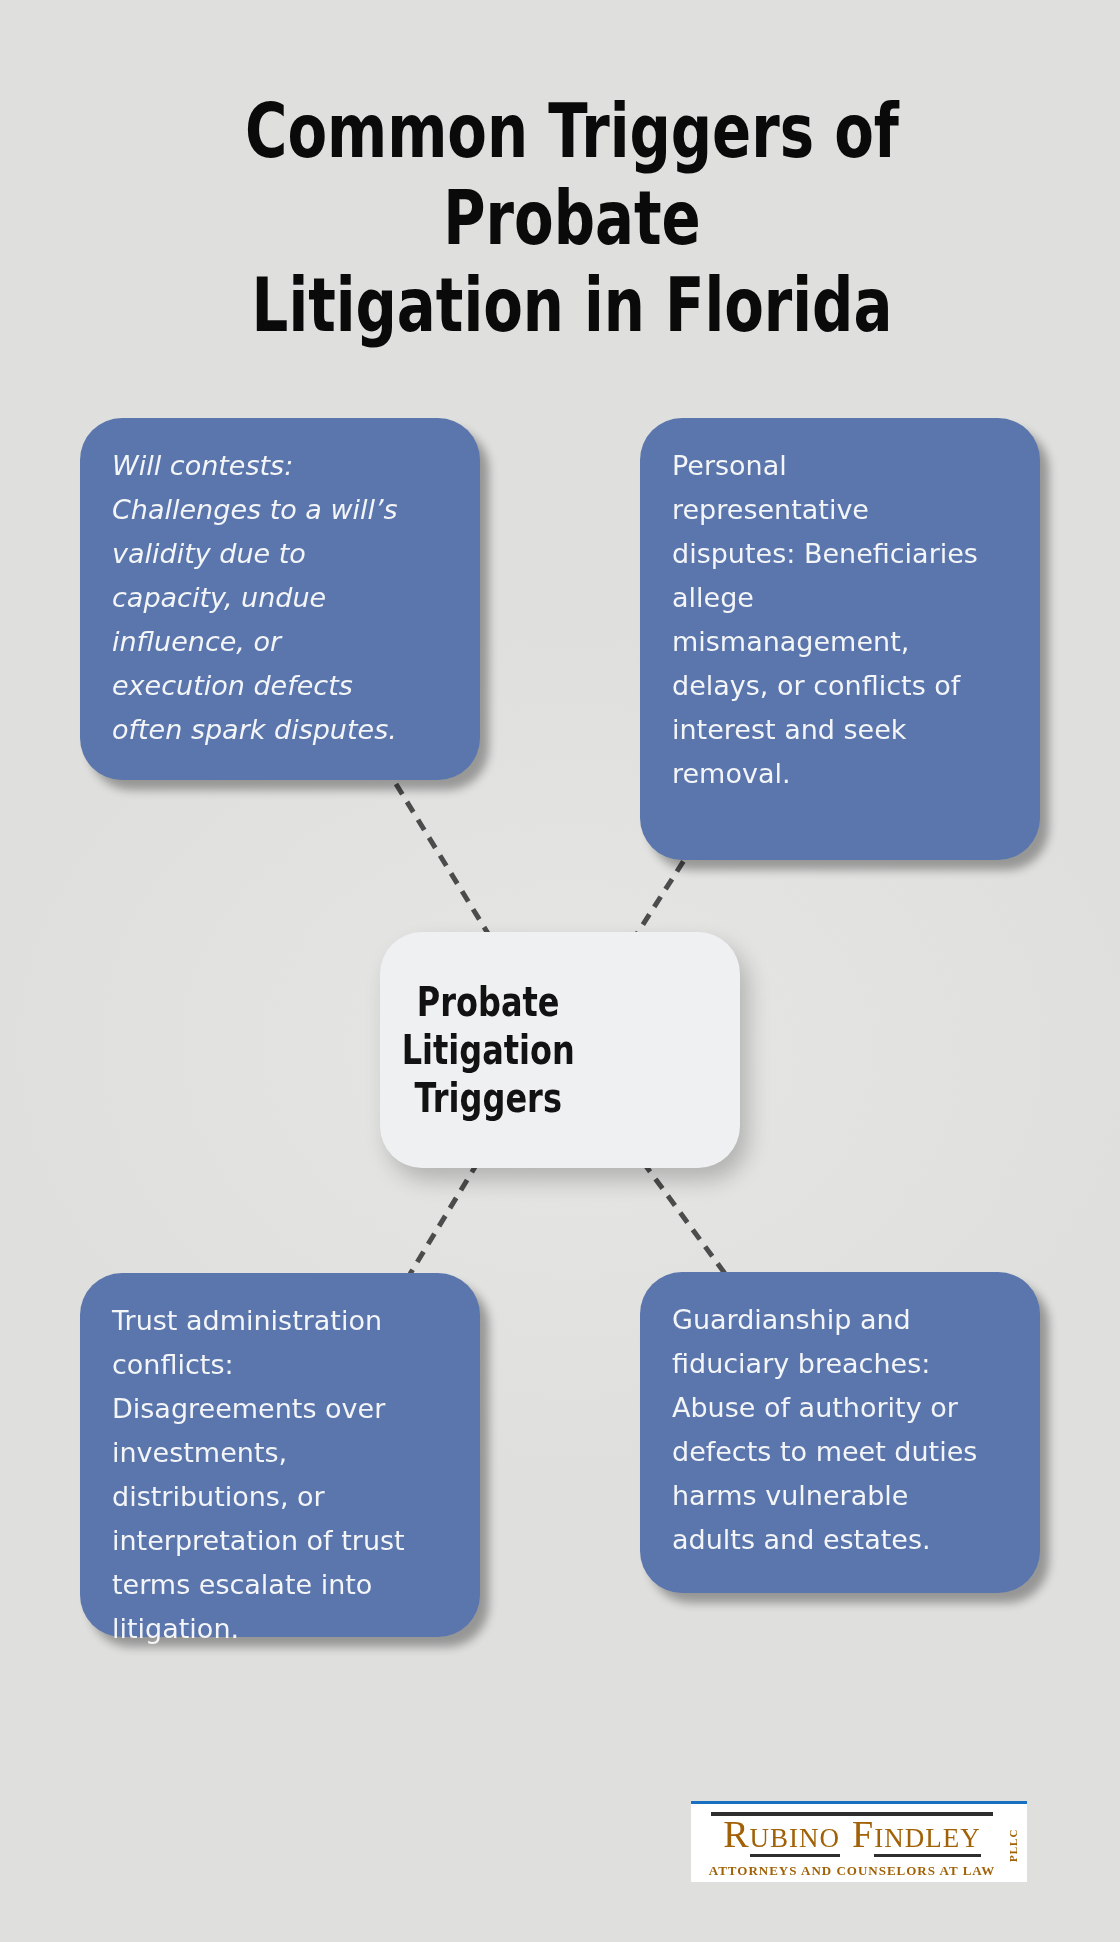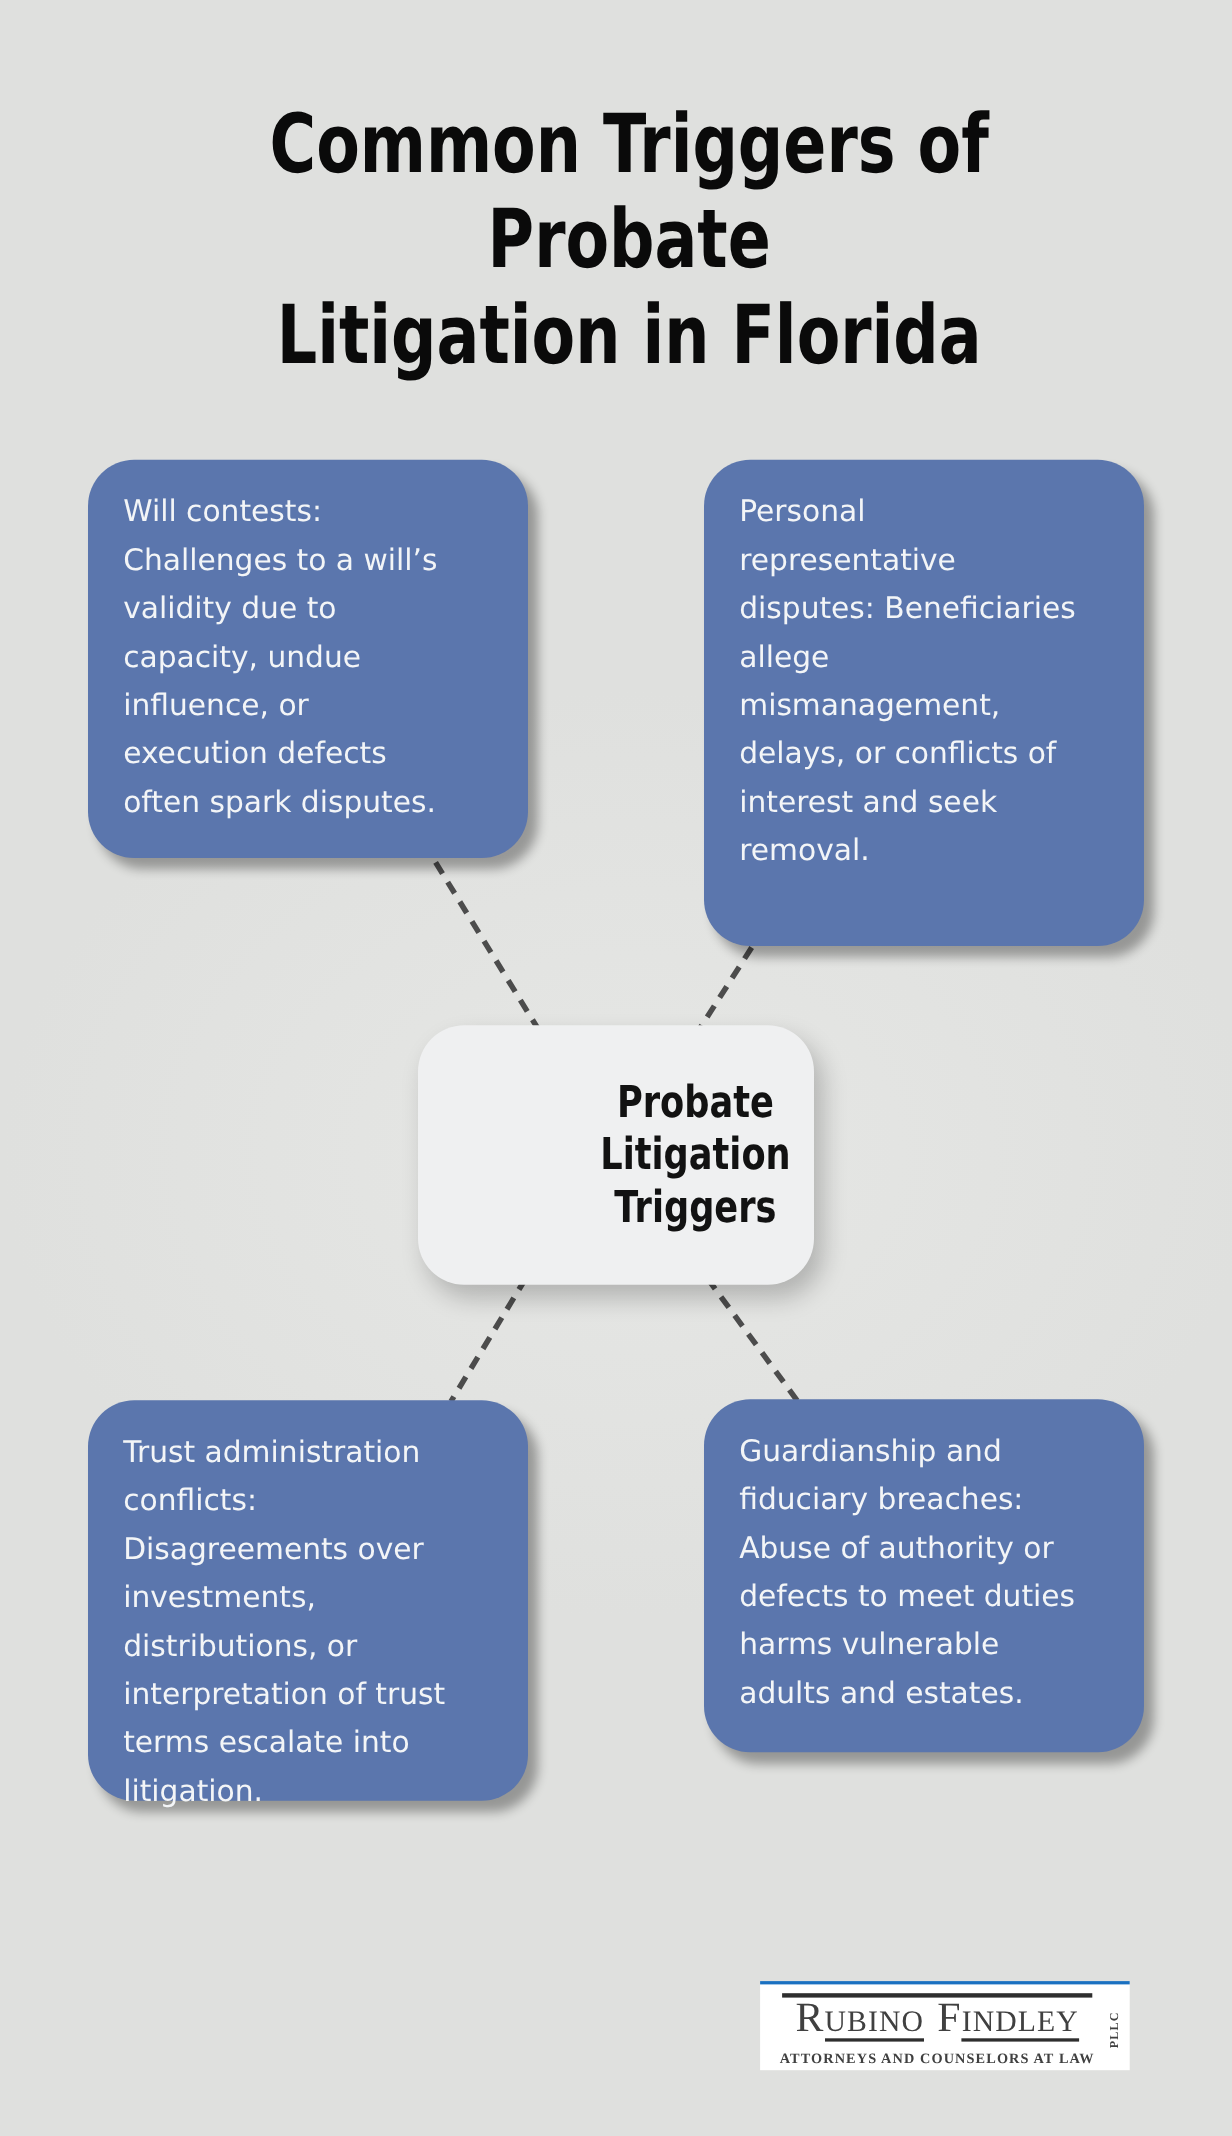--- a/index.html
+++ b/index.html
@@ -56,37 +56,37 @@
     box-shadow: 9px 10px 10px rgba(0,0,0,0.33);
     padding: 26px 24px 24px 32px;
   }
   .tbox p {
     margin: 0;
     font-size: 27px;
     line-height: 44px;
     color: #f3f5f7;
     white-space: pre-line;
   }
-  .tbox--tl { left: 80px;  top: 418px;  height: 362px; }
+  .tbox--tl { left: 80px;  top: 418px;  height: 362px; font-style: italic; }
   .tbox--tr { left: 640px; top: 418px;  height: 442px; }
   .tbox--bl { left: 80px;  top: 1273px; height: 364px; }
   .tbox--br { left: 640px; top: 1272px; height: 321px; }
 
   
   .center-node {
     position: absolute;
     z-index: 2;
     left: 380px; top: 932px;
     width: 360px; height: 236px;
     background: #eff0f1;
     border-radius: 42px;
     box-shadow: 8px 12px 22px rgba(0,0,0,0.22);
     display: flex;
     align-items: center;
-    justify-content: flex-end;
+    justify-content: flex-start;
   }
   .center-node .label {
     font-family: "DejaVu Sans", sans-serif;
     font-weight: 700;
     font-size: 40px;
     line-height: 48px;
     color: #121212;
     text-align: center;
     white-space: pre-line;
     transform: scaleX(0.8);
@@ -96,21 +96,21 @@
   
   .logo {
     position: absolute;
     z-index: 2;
     left: 691px; top: 1801px;
     width: 336px; height: 81px;
     box-sizing: border-box;
     background: #ffffff;
     border-top: 3px solid #1a70c0;
     font-family: "Liberation Serif", serif;
-    color: #404040;
+    color: #a16207;
   }
   .logo-left {
     position: absolute;
     left: 16px; right: 30px; top: 8px;
     text-align: center;
   }
   .logo-topbar {
     height: 4px;
     background: #2e2e2e;
     width: 282px;

